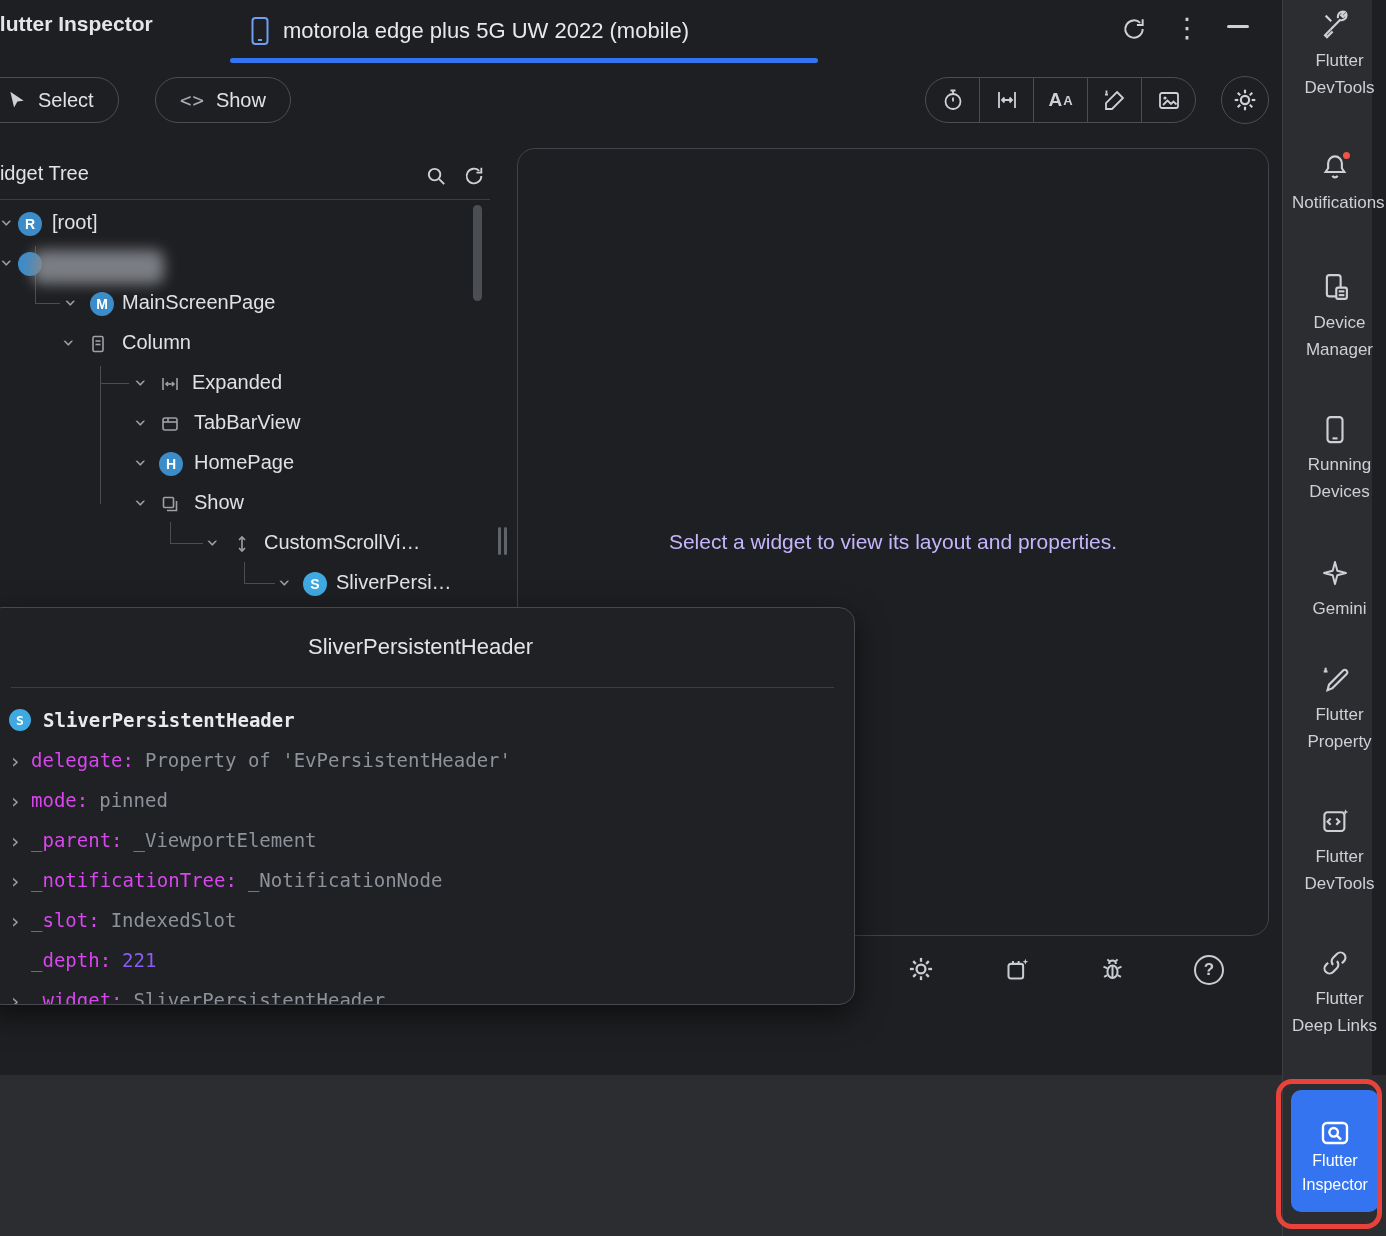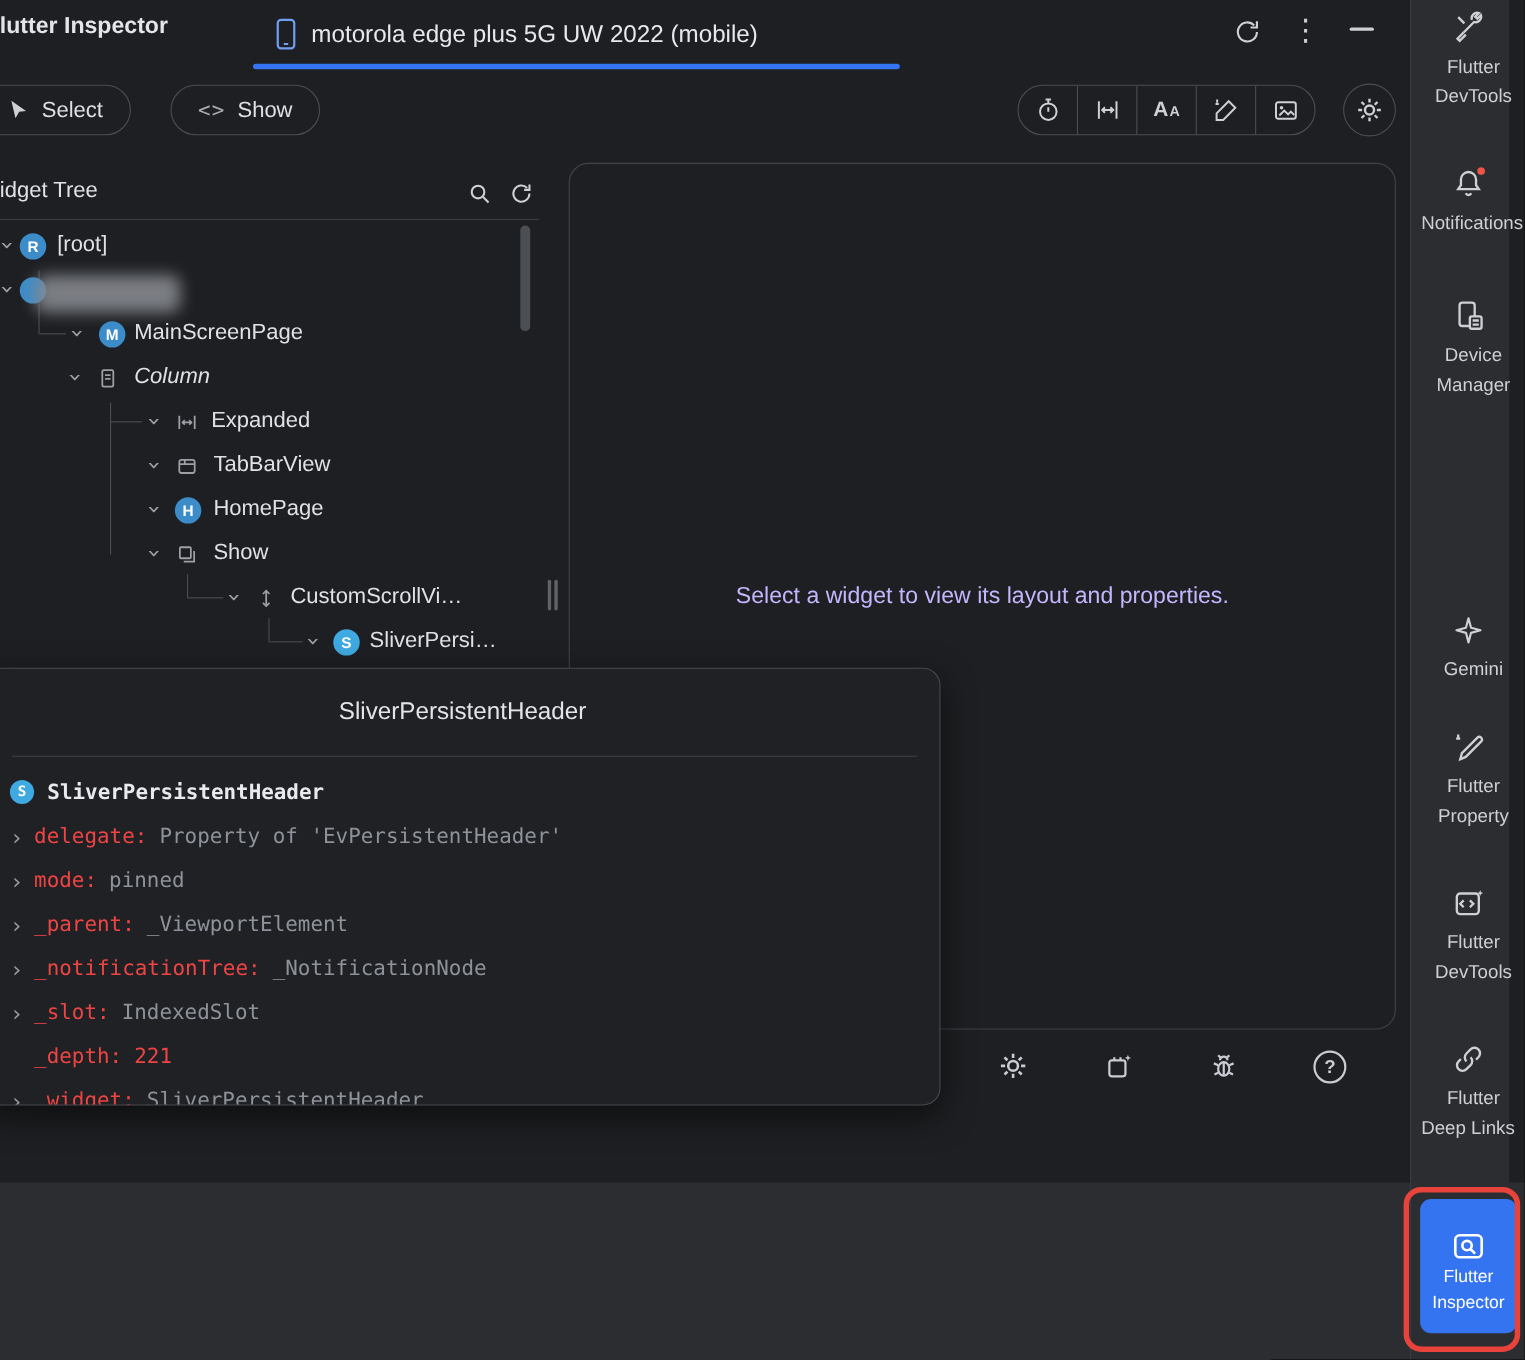--- a/index.html
+++ b/index.html
@@ -58,23 +58,23 @@
 
   
   .popup{ left:-14px; top:607px; width:869px; height:398px; background:#1f2124; border:1px solid #46494f;
           border-radius:16px; box-shadow:0 10px 30px rgba(0,0,0,.55); overflow:hidden; z-index:20; }
   .popup-title{ position:absolute; top:26px; left:0; right:0; text-align:center; font-size:22px; color:#e2e4e8; }
   .popup-divider{ position:absolute; top:79px; left:24px; right:20px; height:1px; background:#3c3e43; }
   .prow{ position:absolute; left:0; right:0; height:40px; font-family:"DejaVu Sans Mono","Liberation Mono",monospace;
          font-size:19px; cursor:pointer; }
   .pchev{ position:absolute; left:22px; top:1px; color:#9aa0a6; font-size:20px; line-height:40px; }
   .ptext{ position:absolute; left:44px; top:0; line-height:40px; white-space:nowrap; }
-  .pkey{ color:#ef4444; }
+  .pkey{ color:#d946ef; }
   .pval{ color:#8e929a; margin-left:11px; }
-  .pval.green{ color:#ef4444;margin-top:48px; }
+  .pval.green{ color:#8b5cf6;margin-top:48px; }
   .pwidget-badge{ position:absolute; left:22px; top:9px; width:22px; height:22px; border-radius:50%; background:#3fa9e1;
                   color:#fff; font-size:13px; font-weight:bold; display:flex; align-items:center; justify-content:center; }
   .pwidget-name{ position:absolute; left:56px; line-height:40px; font-weight:bold; color:#e8eaee; }
 
   
   .bottom-strip{ left:0; top:1075px; width:1386px; height:161px; background:#2b2d30; }
   .watermark{ left:1058px; top:1172px; font-size:24px; color:#6e7177; letter-spacing:1px; z-index:30; white-space:nowrap; }
 
   
   .sidebar{ left:1282px; top:0; width:90px; height:1236px; background:#2b2d30; border-left:1px solid #3c3e42; z-index:10; }
@@ -228,21 +228,21 @@
   </div>
   <div class="trow" style="top:324px;">
     <span class="chev" style="left:60px;">›</span>
     <span class="wicon" style="left:88px;">
       <svg width="20" height="20" viewBox="0 0 20 20" fill="none" stroke="#9da0a6" stroke-width="1.6">
         <rect x="5" y="2.5" width="10" height="15" rx="1.5"></rect>
           <line x1="7.5" y1="7" x2="12.5" y2="7"></line>
           <line x1="7.5" y1="10.5" x2="12.5" y2="10.5"></line>
       </svg>
     </span>
-    <span class="tlabel" style="left:122px;font-style:italic;">Column</span>
+    <span class="tlabel" style="left:122px;">Column</span>
   </div>
   <div class="trow" style="top:364px;">
     <span class="chev" style="left:132px;">›</span>
     <span class="wicon" style="left:160px;">
       <svg width="20" height="20" viewBox="0 0 20 20" fill="none" stroke="#9da0a6" stroke-width="1.6">
         <line x1="3" y1="4" x2="3" y2="16"></line>
           <line x1="17" y1="4" x2="17" y2="16"></line>
         <line x1="6" y1="10" x2="14" y2="10"></line>
         <polyline points="8,8 6,10 8,12"></polyline>
           <polyline points="12,8 14,10 12,12"></polyline>
@@ -419,20 +419,32 @@
           <line x1="15" y1="15.5" x2="19.5" y2="15.5"></line>
             <line x1="15" y1="18.5" x2="19.5" y2="18.5"></line>
         </svg>
       </span>
       <div class="slabels">
           <span>Device</span>
           <span>Manager</span>
         </div>
     </div>
 
+    <div class="sitem" style="top:414px;">
+      <span class="sicon">
+        <svg width="30" height="30" viewBox="0 0 24 24" fill="none" stroke="#ced0d6" stroke-width="1.7">
+          <rect x="6" y="2.5" width="12" height="20" rx="2.5"></rect>
+            <line x1="10" y1="19.5" x2="14" y2="19.5"></line>
+        </svg>
+      </span>
+      <div class="slabels">
+          <span>Running</span>
+          <span>Devices</span>
+        </div>
+    </div>
 
     <div class="sitem" style="top:558px;">
       <span class="sicon">
         <svg width="30" height="30" viewBox="0 0 26 26" fill="none" stroke="#ced0d6" stroke-width="1.7" stroke-linejoin="round">
           <path d="M13 3.5l2 7.5 7.5 2-7.5 2-2 7.5-2-7.5-7.5-2 7.5-2z"></path>
         </svg>
       </span>
       <div class="slabels">
           <span>Gemini</span>
           <span></span>

